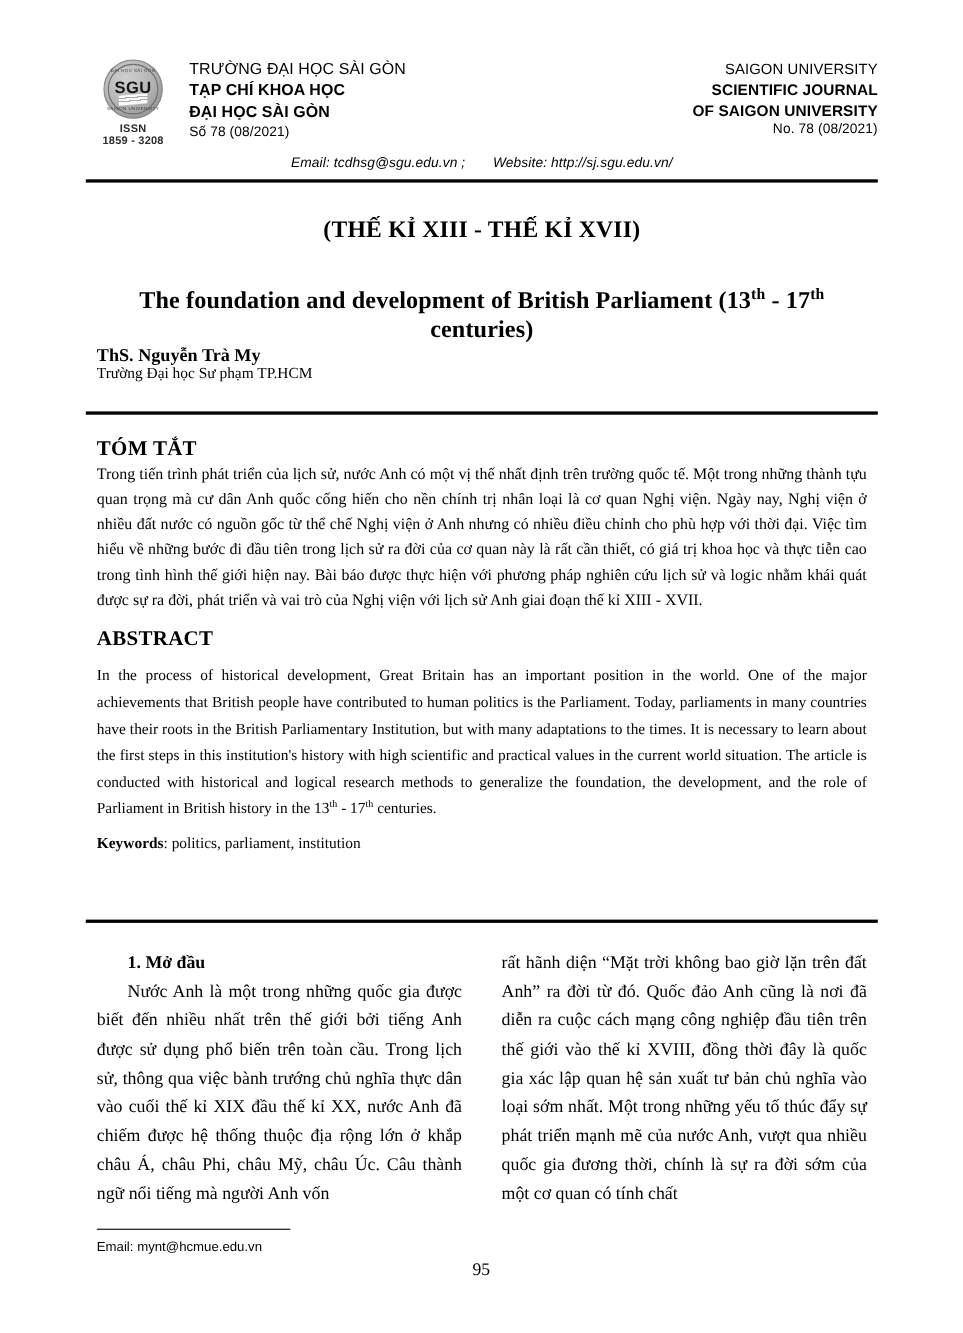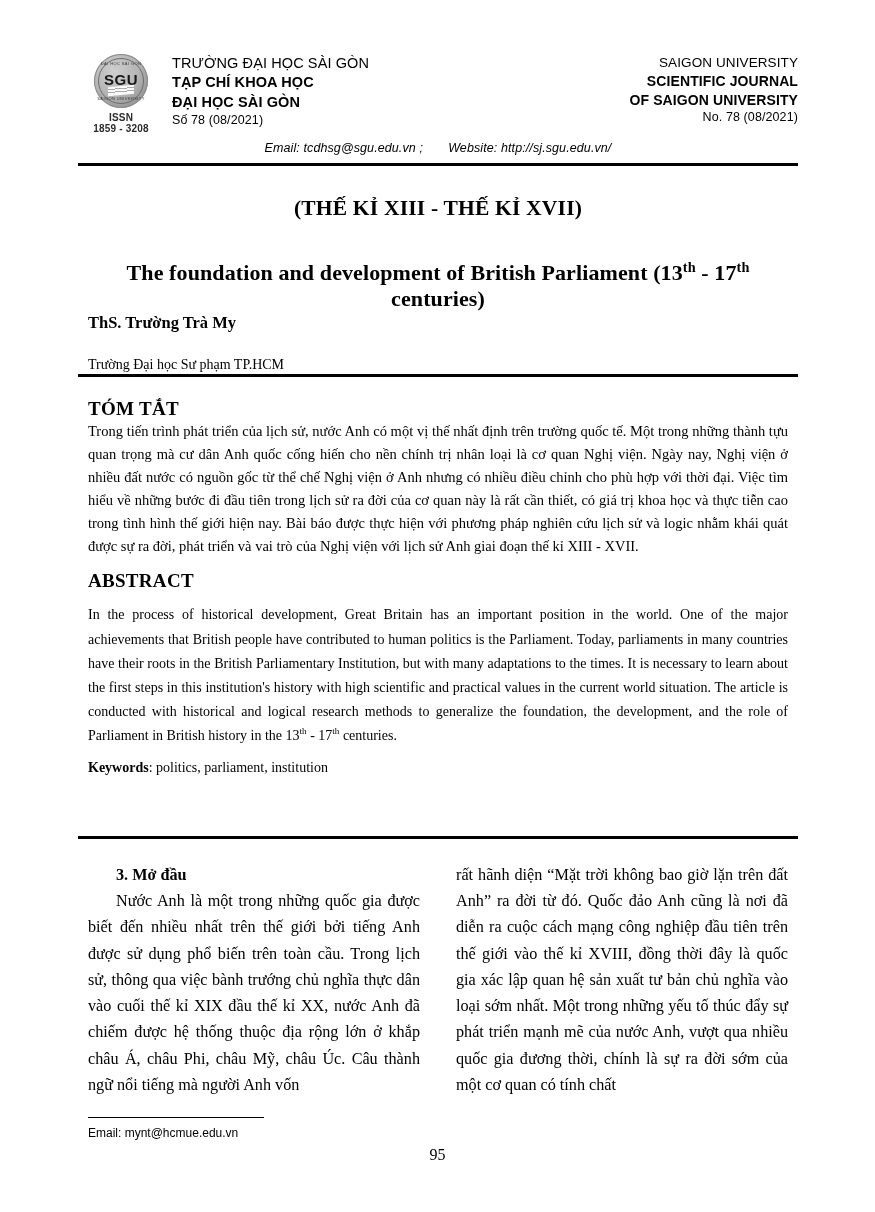--- a/index.html
+++ b/index.html
@@ -188,21 +188,21 @@
     width: 600px;
   }
   .author-name {
     font-family: "Liberation Serif", serif;
     font-weight: bold;
     font-size: 16.5px;
   }
   .author-affil {
     font-family: "Liberation Serif", serif;
     font-size: 14px;
-    margin-top: 24px;
+    margin-top: 0;
   }
 
   
   .abstracts {
     position: absolute;
     left: 88px;
     top: 398px;
     width: 700px;
   }
   .sec-head {
@@ -341,21 +341,21 @@
   <div class="title-block">
     <div class="title-vn">
       <div>(THẾ KỈ XIII - THẾ KỈ XVII)</div>
     </div>
     <div class="title-en">
       <span>The foundation and development of British Parliament (13</span><sup>th</sup><span> - 17</span><sup>th</sup><span> centuries)</span>
     </div>
   </div>
 
   <div class="author-block">
-    <div class="author-name">ThS. Trường Trà My</div>
+    <div class="author-name">ThS. Nguyễn Trà My</div>
     <div class="author-affil">Trường Đại học Sư phạm TP.HCM</div>
   </div>
 
   <div class="rule rule-author"></div>
 
   <div class="abstracts">
 
     <div class="sec-head">TÓM TẮT</div>
     <div class="abs-vn">Trong tiến trình phát triển của lịch sử, nước Anh có một vị thế nhất định trên trường quốc tế. Một trong những thành tựu quan trọng mà cư dân Anh quốc cống hiến cho nền chính trị nhân loại là cơ quan Nghị viện. Ngày nay, Nghị viện ở nhiều đất nước có nguồn gốc từ thể chế Nghị viện ở Anh nhưng có nhiều điều chỉnh cho phù hợp với thời đại. Việc tìm hiểu về những bước đi đầu tiên trong lịch sử ra đời của cơ quan này là rất cần thiết, có giá trị khoa học và thực tiễn cao trong tình hình thế giới hiện nay. Bài báo được thực hiện với phương pháp nghiên cứu lịch sử và logic nhằm khái quát được sự ra đời, phát triển và vai trò của Nghị viện với lịch sử Anh giai đoạn thế kỉ XIII - XVII.</div>
 
@@ -369,21 +369,21 @@
     <div class="kw-line-en">
       <span class="kw-label">Keywords</span><span>: politics, parliament, institution</span>
     </div>
 
   </div>
 
   <div class="rule rule-abstract"></div>
 
   <div class="columns">
     <div class="col">
-      <p class="sect-title">3. Mở đầu</p>
+      <p class="sect-title">1. Mở đầu</p>
       <p class="indent">Nước Anh là một trong những quốc gia được biết đến nhiều nhất trên thế giới bởi tiếng Anh được sử dụng phổ biến trên toàn cầu. Trong lịch sử, thông qua việc bành trướng chủ nghĩa thực dân vào cuối thế kỉ XIX đầu thế kỉ XX, nước Anh đã chiếm được hệ thống thuộc địa rộng lớn ở khắp châu Á, châu Phi, châu Mỹ, châu Úc. Câu thành ngữ nổi tiếng mà người Anh vốn</p>
     </div>
     <div class="col">
       <p>rất hãnh diện “Mặt trời không bao giờ lặn trên đất Anh” ra đời từ đó. Quốc đảo Anh cũng là nơi đã diễn ra cuộc cách mạng công nghiệp đầu tiên trên thế giới vào thế kỉ XVIII, đồng thời đây là quốc gia xác lập quan hệ sản xuất tư bản chủ nghĩa vào loại sớm nhất. Một trong những yếu tố thúc đẩy sự phát triển mạnh mẽ của nước Anh, vượt qua nhiều quốc gia đương thời, chính là sự ra đời sớm của một cơ quan có tính chất</p>
     </div>
   </div>
 
   <div class="foot-rule"></div>
   <div class="footnote">Email: mynt@hcmue.edu.vn</div>
   <div class="page-number">95</div>

